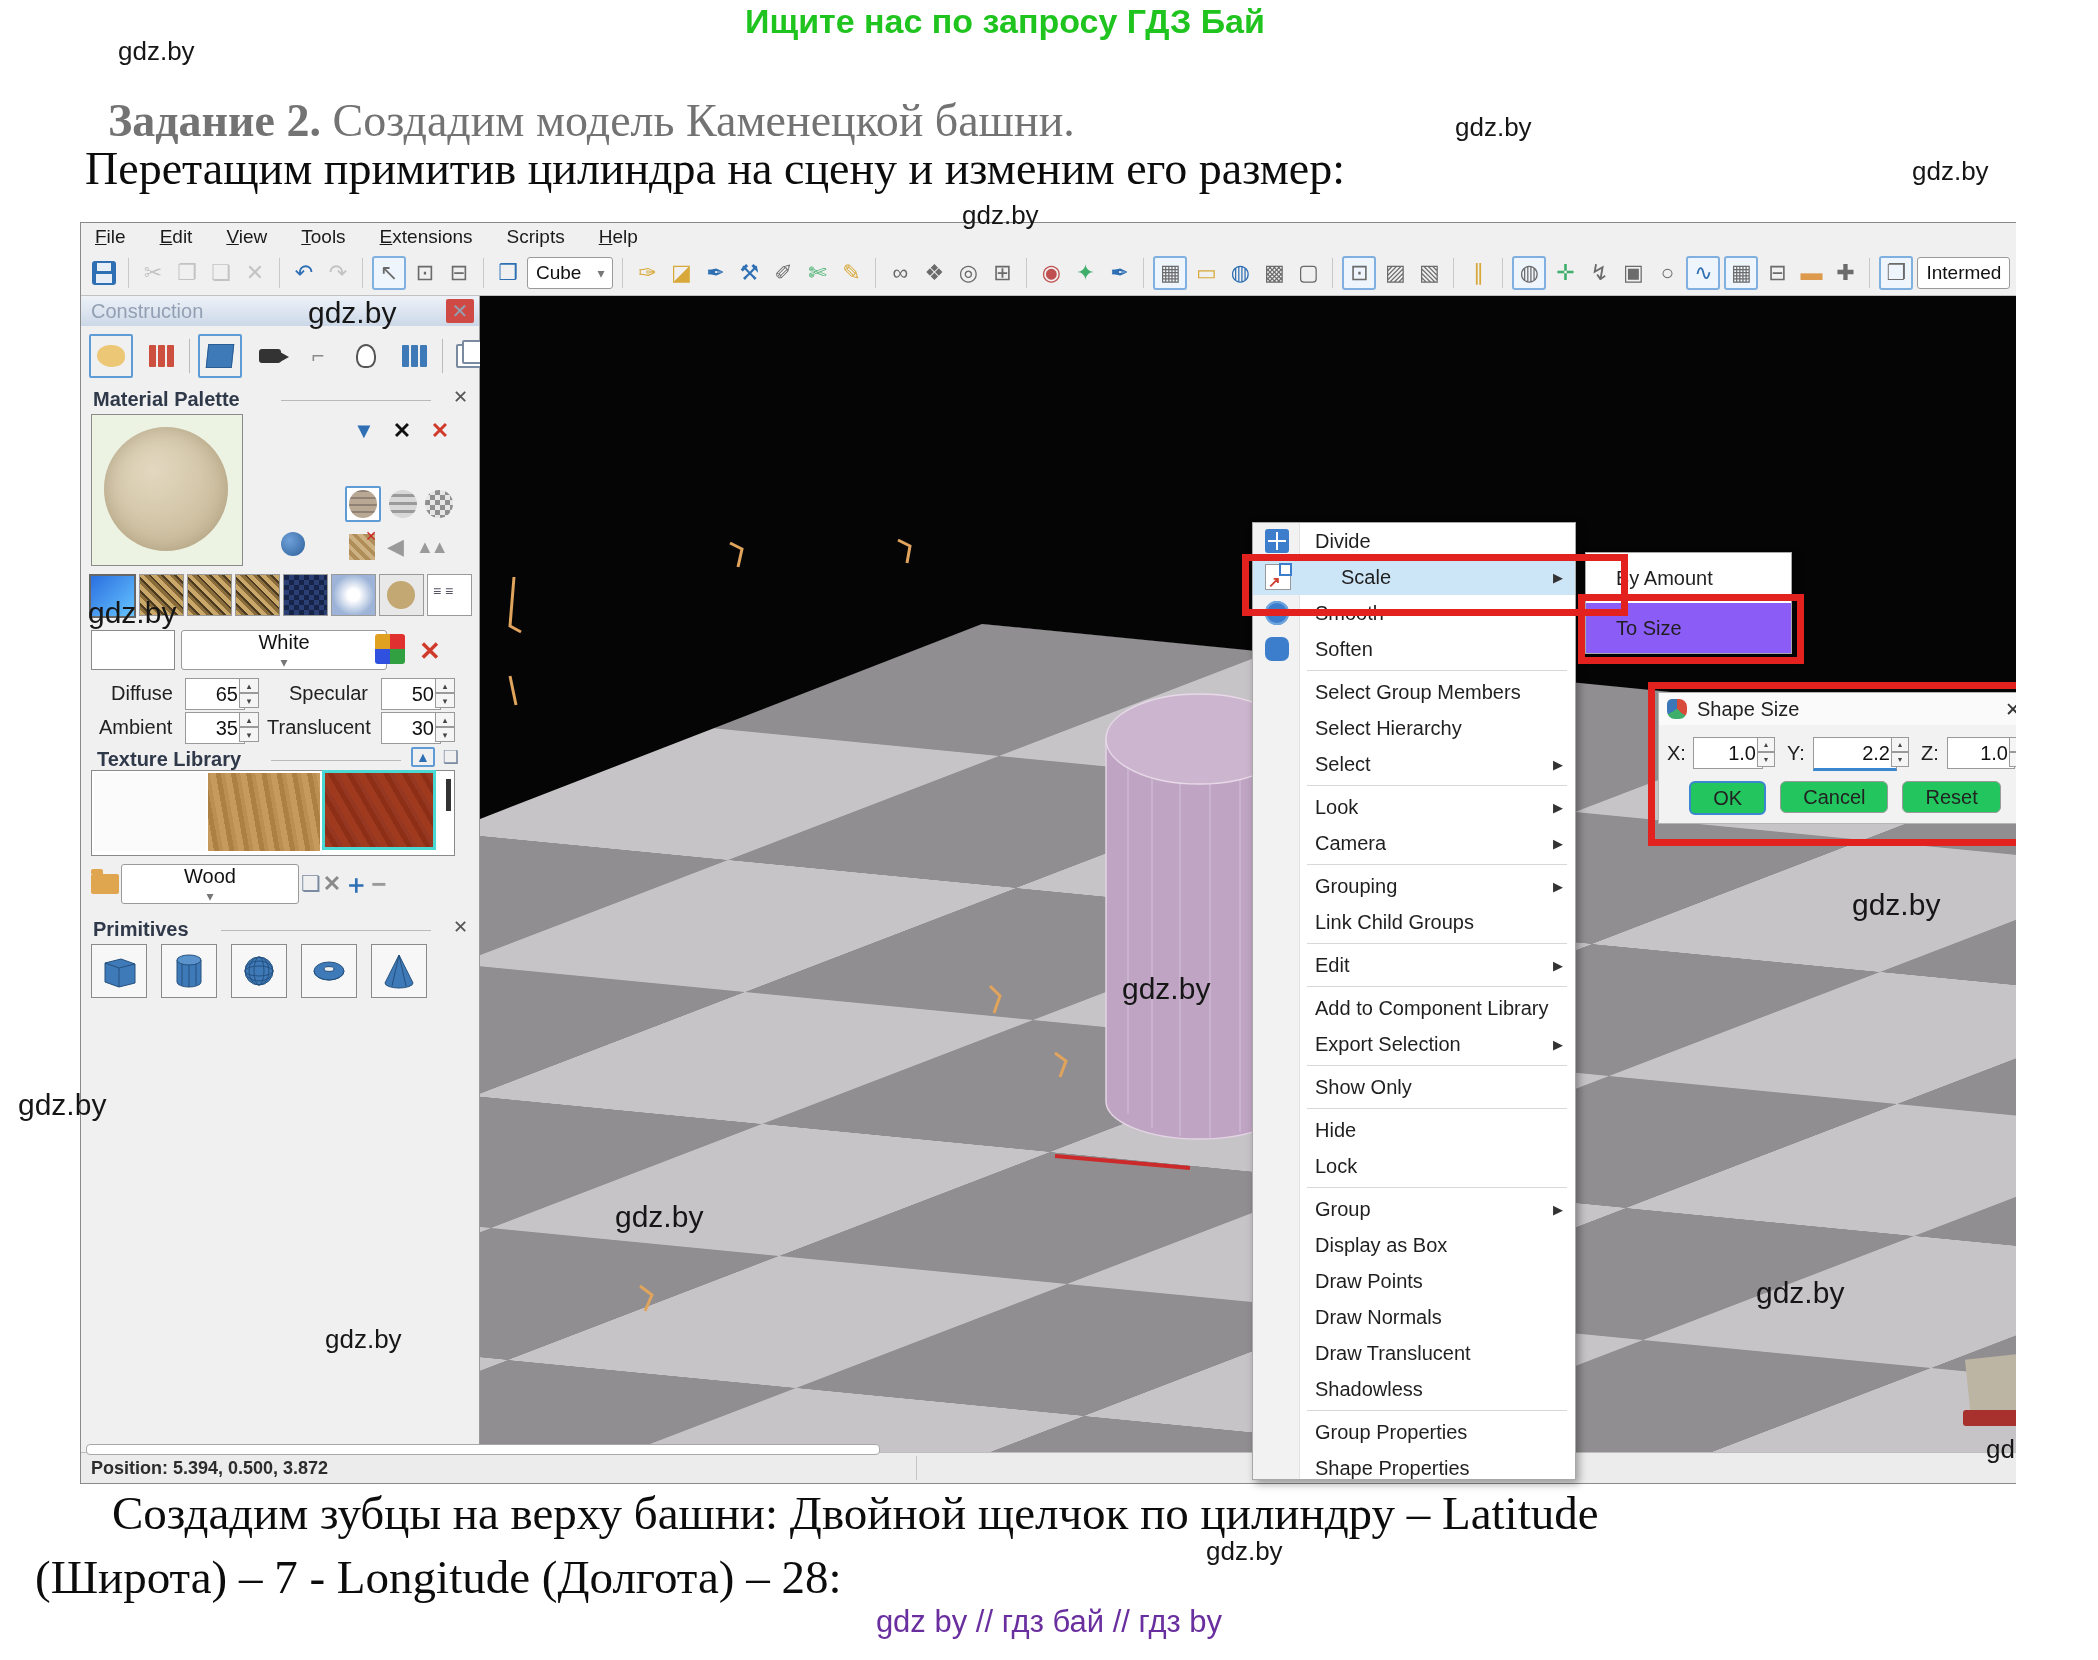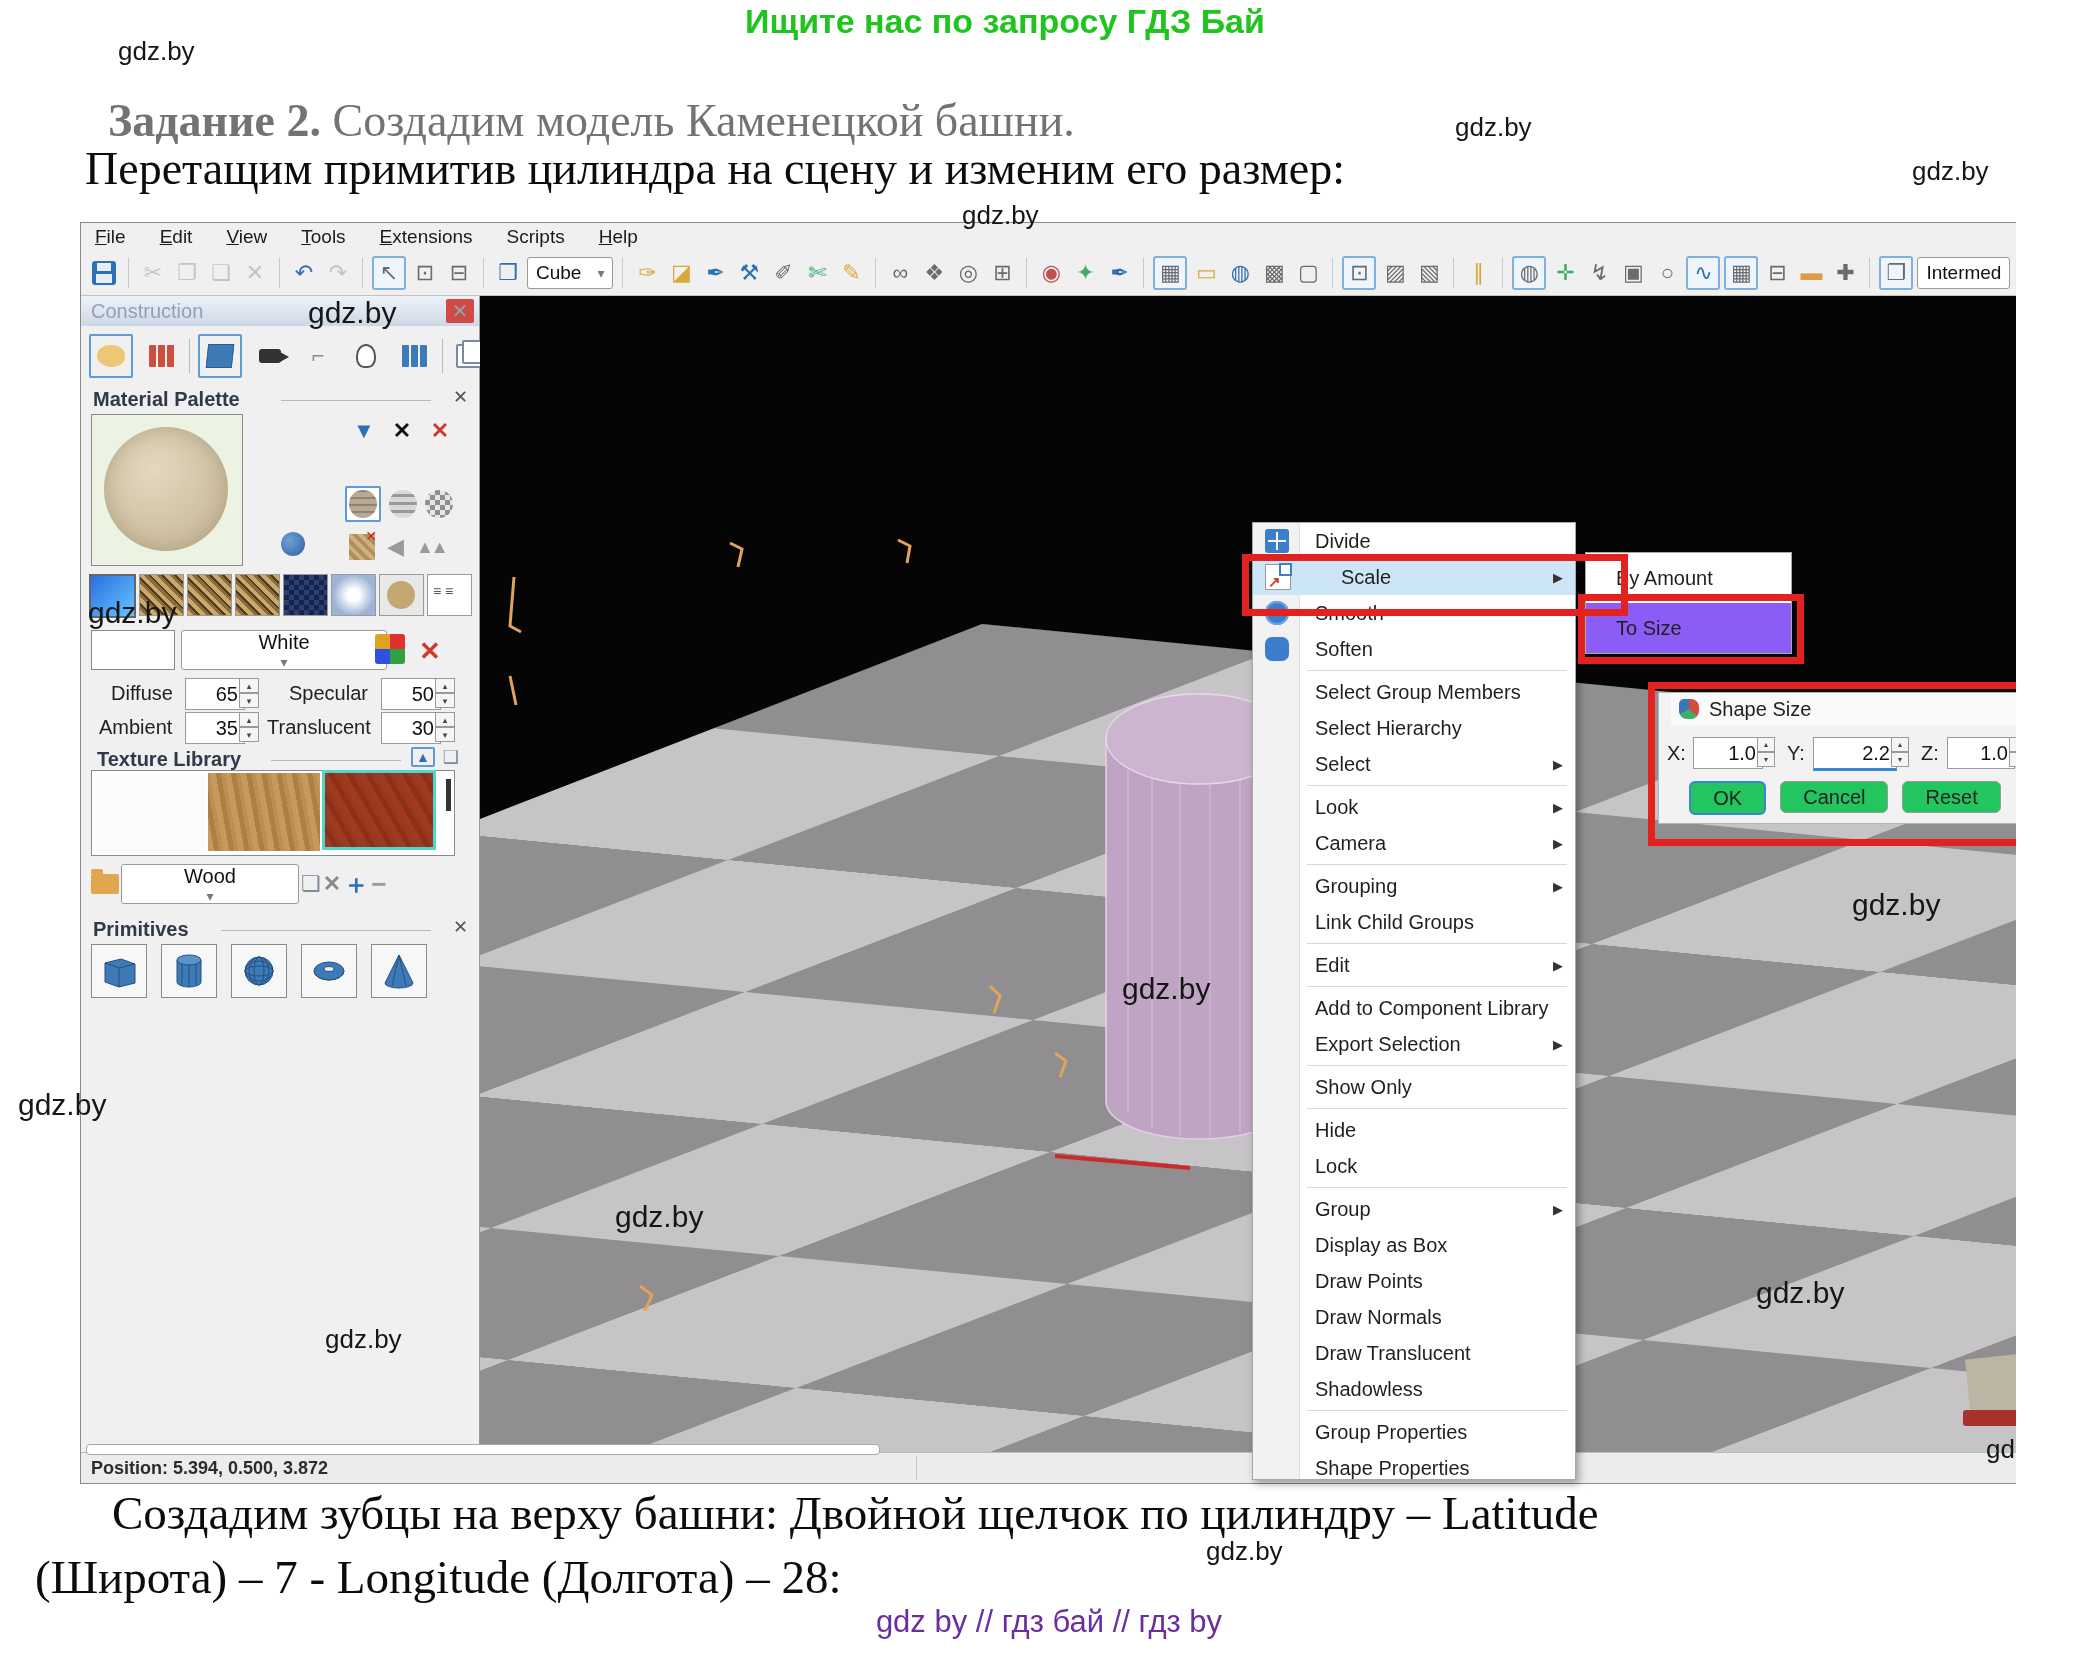--- a/index.html
+++ b/index.html
@@ -137,21 +137,21 @@
   .ic-soften{background:#3d7ecc;border-radius:7px;}
 
   
   .submenu{left:1585px;top:552px;width:205px;height:100px;background:#fff;border:1px solid #a8a8a8;
            box-shadow:3px 4px 8px rgba(0,0,0,.35);z-index:11;}
   .subrow{height:50px;display:flex;align-items:center;padding-left:30px;font-size:20px;color:#1f1f1f;}
   .subrow.hl{background:#8b5cf6;}
 
   
   .dialog{left:1658px;top:692px;width:372px;height:130px;background:#f2f2f2;border:1px solid #b5b5b5;z-index:11;}
-  .dtitle{position:absolute;left:12px;top:0;width:100%;height:32px;background:#fafafa;display:flex;align-items:center;}
+  .dtitle{position:absolute;left:0;top:0;width:100%;height:32px;background:#fafafa;display:flex;align-items:center;}
   .dico{width:20px;height:20px;margin-left:8px;border-radius:5px 40% 40% 40%;
         background:conic-gradient(#d84a3a 0 130deg,#3fae6a 0 240deg,#3a76b8 0);}
   .dtitle .dtext{margin-left:10px;font-size:20px;color:#222;}
   .dclose{position:absolute;right:10px;top:5px;font-size:19px;color:#333;}
   .dfield{position:absolute;top:44px;height:30px;background:#fff;border:1px solid #9a9a9a;display:flex;
           align-items:center;justify-content:flex-end;padding-right:6px;font-size:20px;color:#111;}
   .dfield.focus{border-bottom:3px solid #3a87d0;}
   .dlabel{position:absolute;top:49px;font-size:20px;color:#222;}
   .dspin{position:absolute;top:44px;width:18px;height:30px;display:flex;flex-direction:column;}
   .dspin span{flex:1;border:1px solid #9a9a9a;background:#f5f5f5;font-size:8px;color:#444;display:flex;align-items:center;justify-content:center;}

